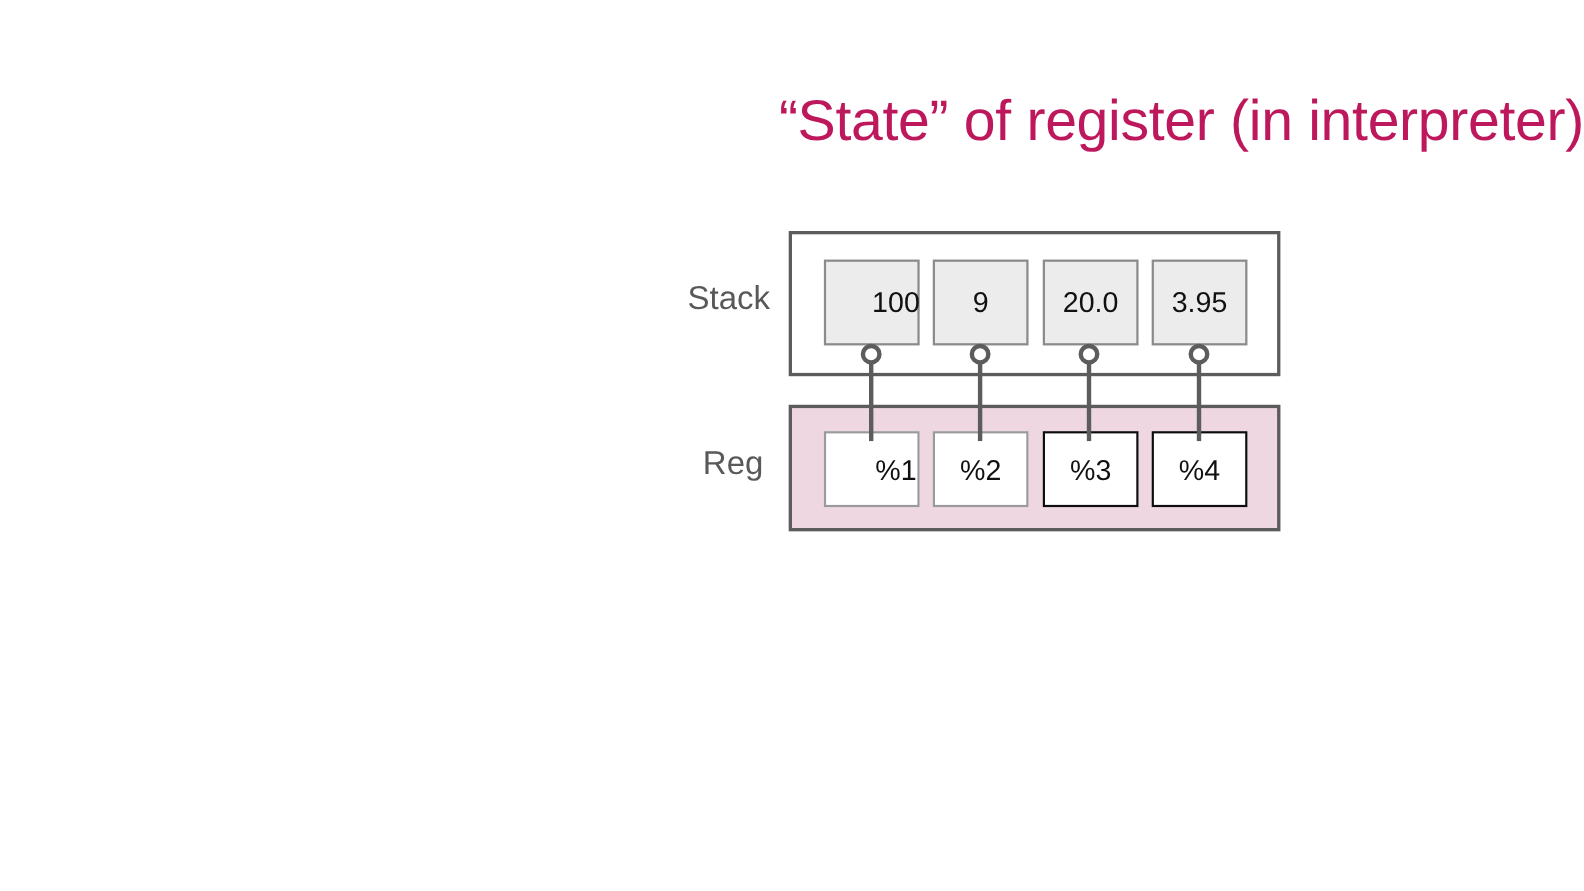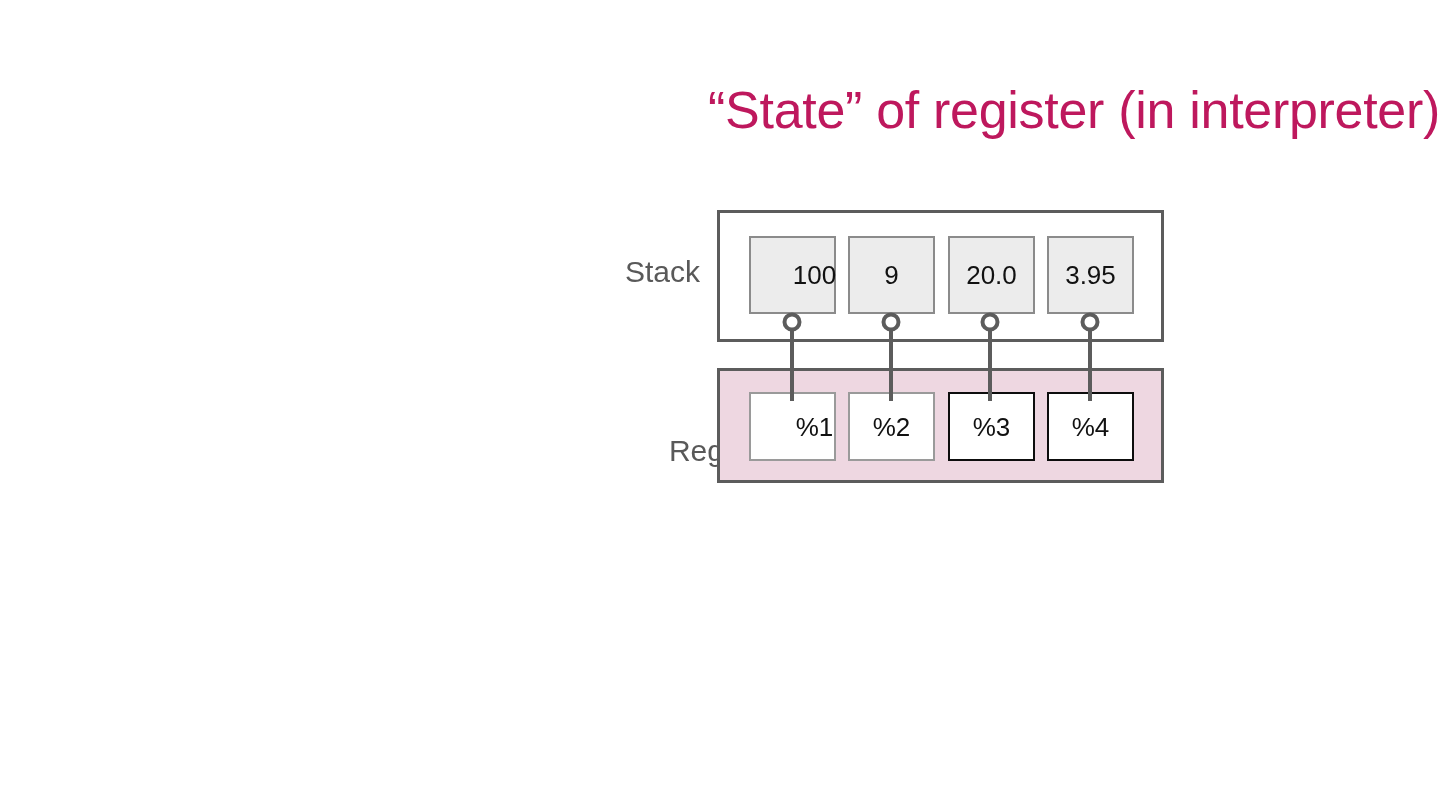--- a/index.html
+++ b/index.html
@@ -49,24 +49,23 @@
     color: #595959;
     text-align: right;
     white-space: nowrap;
   }
   #label-stack {
     left: 480px;
     top: 255px;
     width: 220px;
   }
   #label-reg {
-    left: 504px;
+    left: 474px;
     top: 405px;
     width: 220px;
-    margin-top: 29px;
   }
 
   
   .container-box {
     position: absolute;
     box-sizing: border-box;
     border: 3px solid #5c5c5c;
   }
   #stack-container {
     left: 717px;

